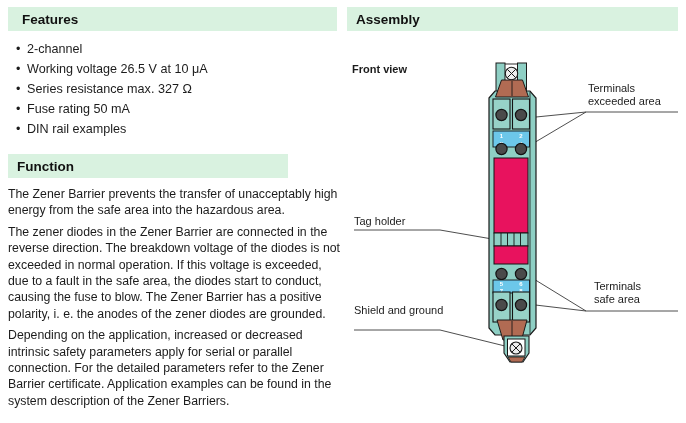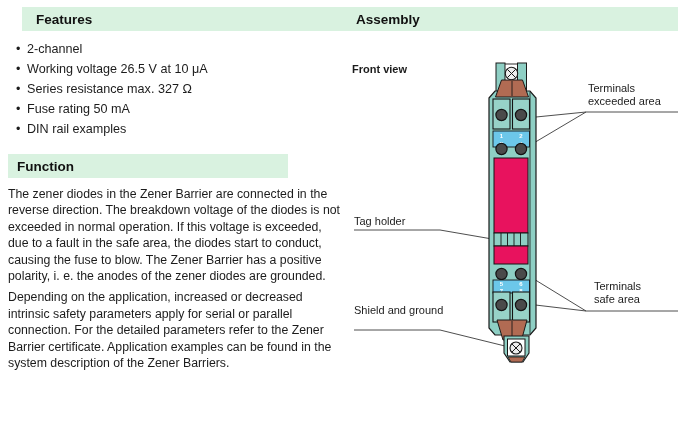--- a/index.html
+++ b/index.html
@@ -7,21 +7,21 @@
     width:686px;height:423px;position:relative;overflow:hidden;
     background:#ffffff;
     font-family:"Liberation Sans", sans-serif;
     color:#1c1c1c;
   }
   .banner{
     position:absolute;height:24px;background:#d9f2e0;
     display:flex;align-items:center;padding-left:9px;box-sizing:border-box;
     font-size:13.5px;font-weight:bold;color:#111;
   }
-  .banner-features{left:22px;top:7px;width:329px;padding-left:14px;}
+  .banner-features{left:8px;top:7px;width:329px;padding-left:14px;}
   .banner-function{left:8px;top:154px;width:280px;}
   .banner-assembly{left:347px;top:7px;width:331px;}
 
   .features-list{
     position:absolute;left:8px;top:39px;width:328px;
     margin:0;padding:0;list-style:none;
   }
   .features-list li{
     position:relative;padding-left:19px;
     font-size:12.6px;line-height:20px;color:#1c1c1c;
@@ -62,20 +62,21 @@
   <li>Series resistance max. 327 Ω</li>
   <li>Fuse rating 50 mA</li>
   <li>DIN rail examples</li>
 </ul>
 
 <div class="banner banner-function">
   <span>Function</span>
 </div>
 
 <div class="function-text">
+  <p>The Zener Barrier prevents the transfer of unacceptably high energy from the safe area into the hazardous area.</p>
   <p>The zener diodes in the Zener Barrier are connected in the reverse direction. The breakdown voltage of the diodes is not exceeded in normal operation. If this voltage is exceeded, due to a fault in the safe area, the diodes start to conduct, causing the fuse to blow. The Zener Barrier has a positive polarity, i. e. the anodes of the zener diodes are grounded.</p>
   <p>Depending on the application, increased or decreased intrinsic safety parameters apply for serial or parallel connection. For the detailed parameters refer to the Zener Barrier certificate. Application examples can be found in the system description of the Zener Barriers.</p>
 </div>
 
 <div class="banner banner-assembly">
   <span>Assembly</span>
 </div>
 
 <svg class="diagram-svg" width="686" height="423" viewBox="0 0 686 423">
 

